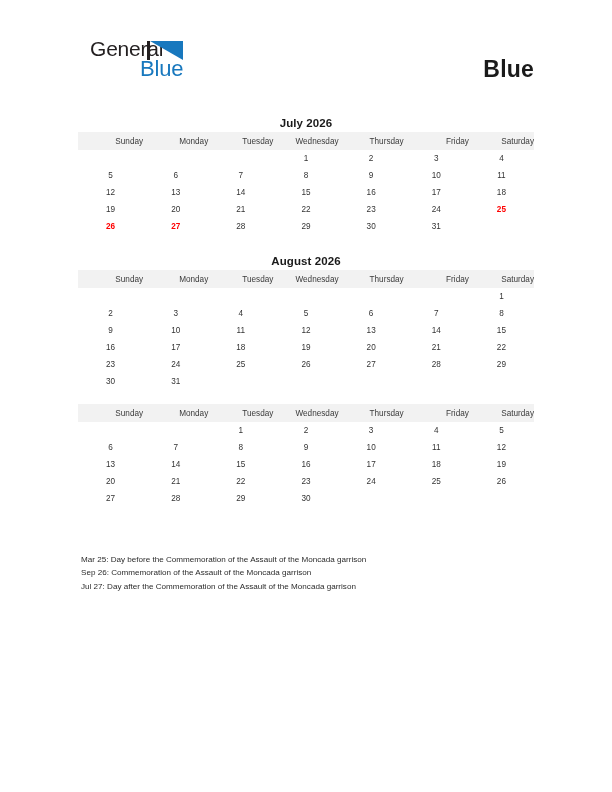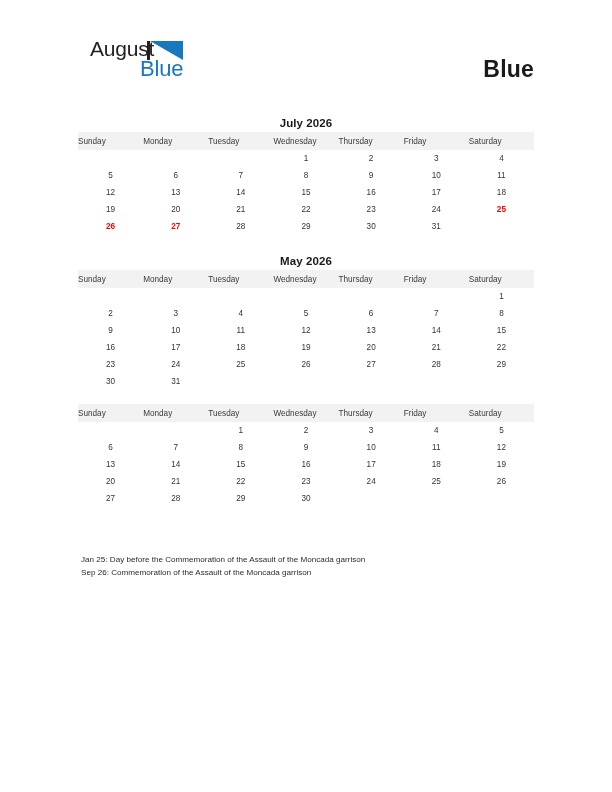--- a/index.html
+++ b/index.html
@@ -103,21 +103,21 @@
     border-collapse: collapse;
     width: 456px;
     table-layout: fixed;
   }
   table.cal th {
     background: #f2f2f2;
     font-size: 8.2px;
     font-weight: normal;
     color: #3a3a3a;
     height: 18px;
-    text-align: left;
+    text-align: right;
     padding: 0;
     border: none;
   }
   table.cal td {
     font-size: 8.2px;
     color: #333333;
     height: 17px;
     text-align: center;
     vertical-align: middle;
     padding: 0;
@@ -140,21 +140,21 @@
     color: #2b2b2b;
   }
   .note-line { white-space: normal; }
 </style>
 </head>
 <body>
 
 <div class="page-header">
 
   <div class="logo">
-    <span class="logo-general">August</span>
+    <span class="logo-general">General</span>
     <span class="logo-bar"></span>
     <span class="logo-triangle">
       <svg width="33" height="19" viewBox="0 0 33 19" xmlns="http://www.w3.org/2000/svg">
         <polygon points="0,0 33,0 33,19" fill="#1878be"></polygon>
       </svg>
     </span>
     <span class="logo-blue">Blue</span>
   </div>
 
   <div class="country-title">Blue</div>
@@ -218,21 +218,21 @@
           <td class="">29</td>
           <td class="">30</td>
           <td class="">31</td>
           <td class="empty"></td>
         </tr>
       </tbody>
   </table>
 </div>
 
 <div class="month-block" id="month-1">
-  <div class="month-title">May 2026</div>
+  <div class="month-title">August 2026</div>
   <table class="cal">
     <thead>
       <tr>
         <th>Sunday</th>
         <th>Monday</th>
         <th>Tuesday</th>
         <th>Wednesday</th>
         <th>Thursday</th>
         <th>Friday</th>
         <th>Saturday</th>
@@ -354,15 +354,16 @@
           <td class="">30</td>
           <td class="empty"></td>
           <td class="empty"></td>
           <td class="empty"></td>
         </tr>
       </tbody>
   </table>
 </div>
 
 <div class="notes">
-    <div class="note-line">Jan 25: Day before the Commemoration of the Assault of the Moncada garrison</div>
+    <div class="note-line">Mar 25: Day before the Commemoration of the Assault of the Moncada garrison</div>
     <div class="note-line">Sep 26: Commemoration of the Assault of the Moncada garrison</div>
+    <div class="note-line">Jul 27: Day after the Commemoration of the Assault of the Moncada garrison</div>
   </div>
 
 </body></html>

